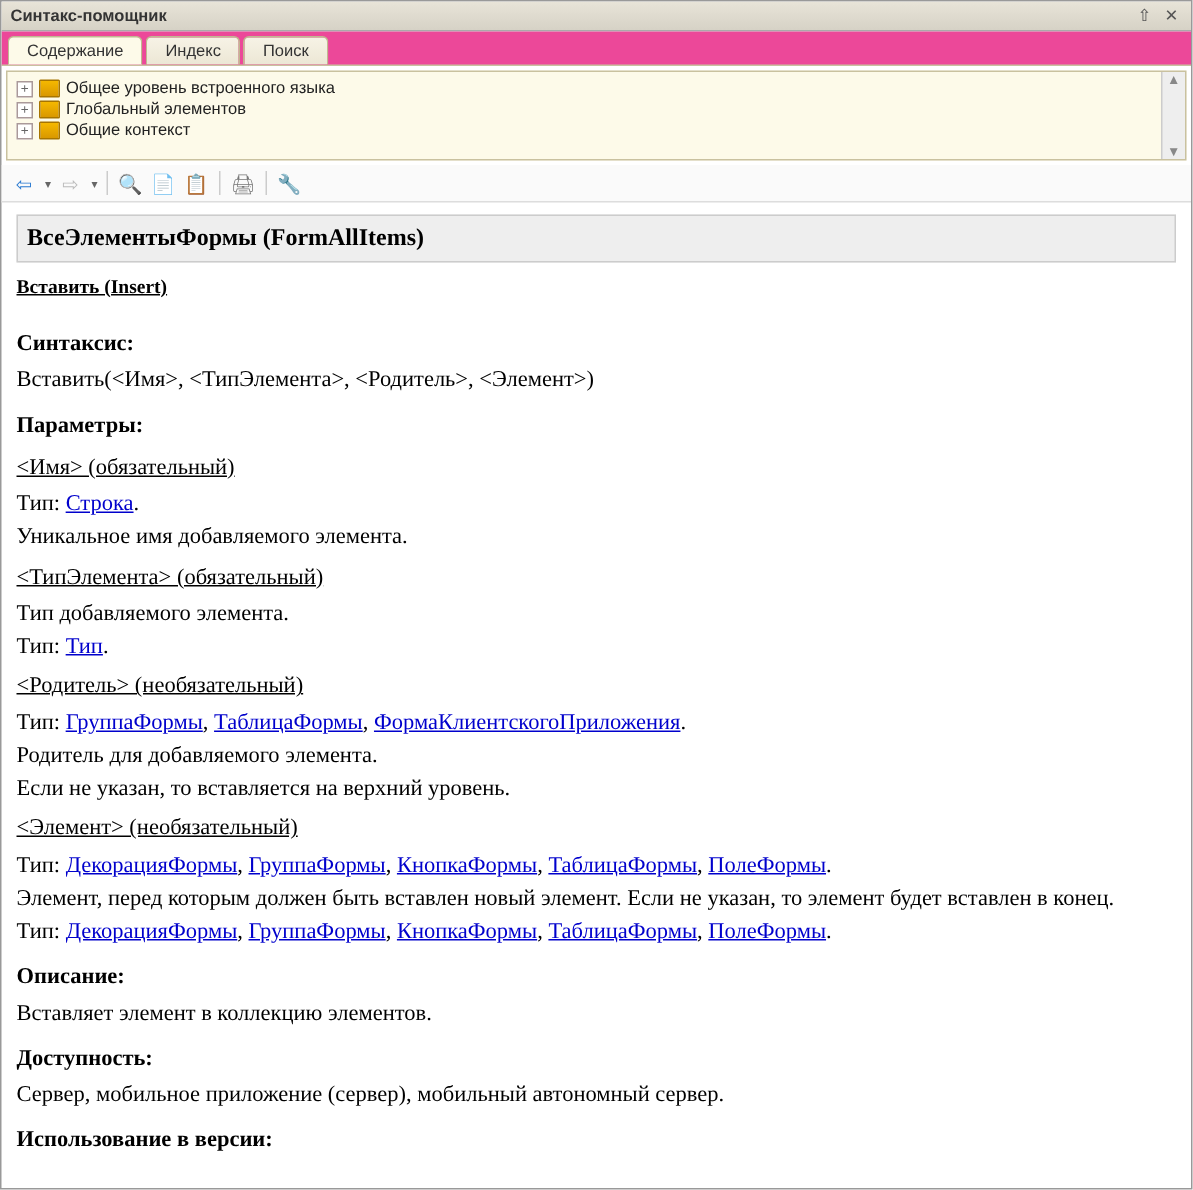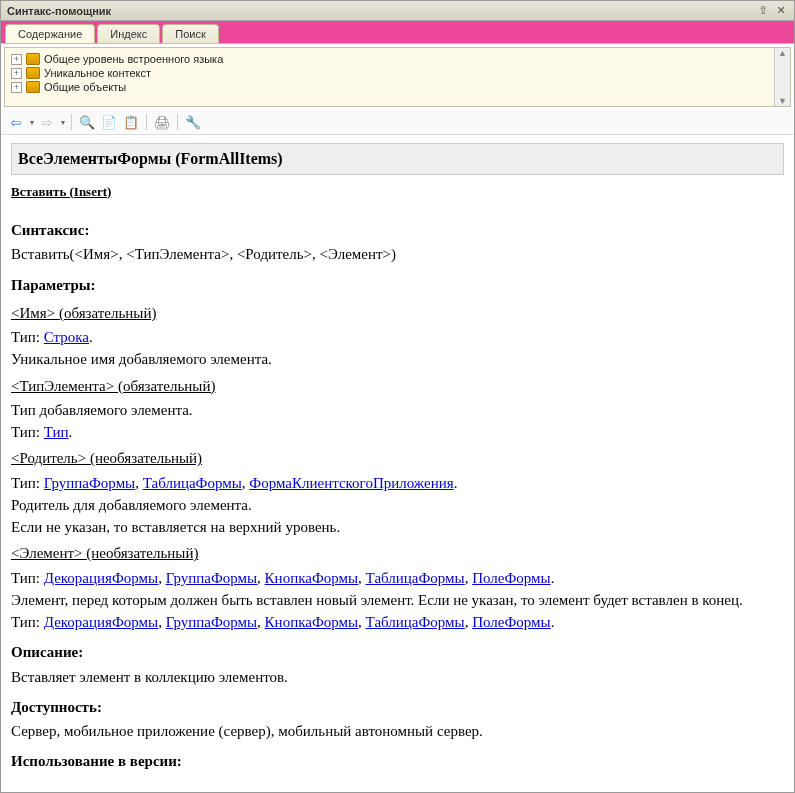--- a/index.html
+++ b/index.html
@@ -201,26 +201,26 @@
 
 <div class="tree-pane">
   <div class="tree-item">
     <span class="tree-expand">+</span>
     <span class="book-icon"></span>
     <span>Общее уровень встроенного языка</span>
   </div>
   <div class="tree-item">
     <span class="tree-expand">+</span>
     <span class="book-icon"></span>
-    <span>Уникальное контекст</span>
+    <span>Глобальный элементов</span>
   </div>
   <div class="tree-item">
     <span class="tree-expand">+</span>
     <span class="book-icon"></span>
-    <span>Общие объекты</span>
+    <span>Общие контекст</span>
   </div>
   <div class="tree-scroll">
       <span>▲</span>
       <span>▼</span>
     </div>
 </div>
 
 <div class="toolbar">
   <span class="tb-icon" style="color:#2a7ad1">⇦</span>
     <span class="dropdown-caret">▾</span>

